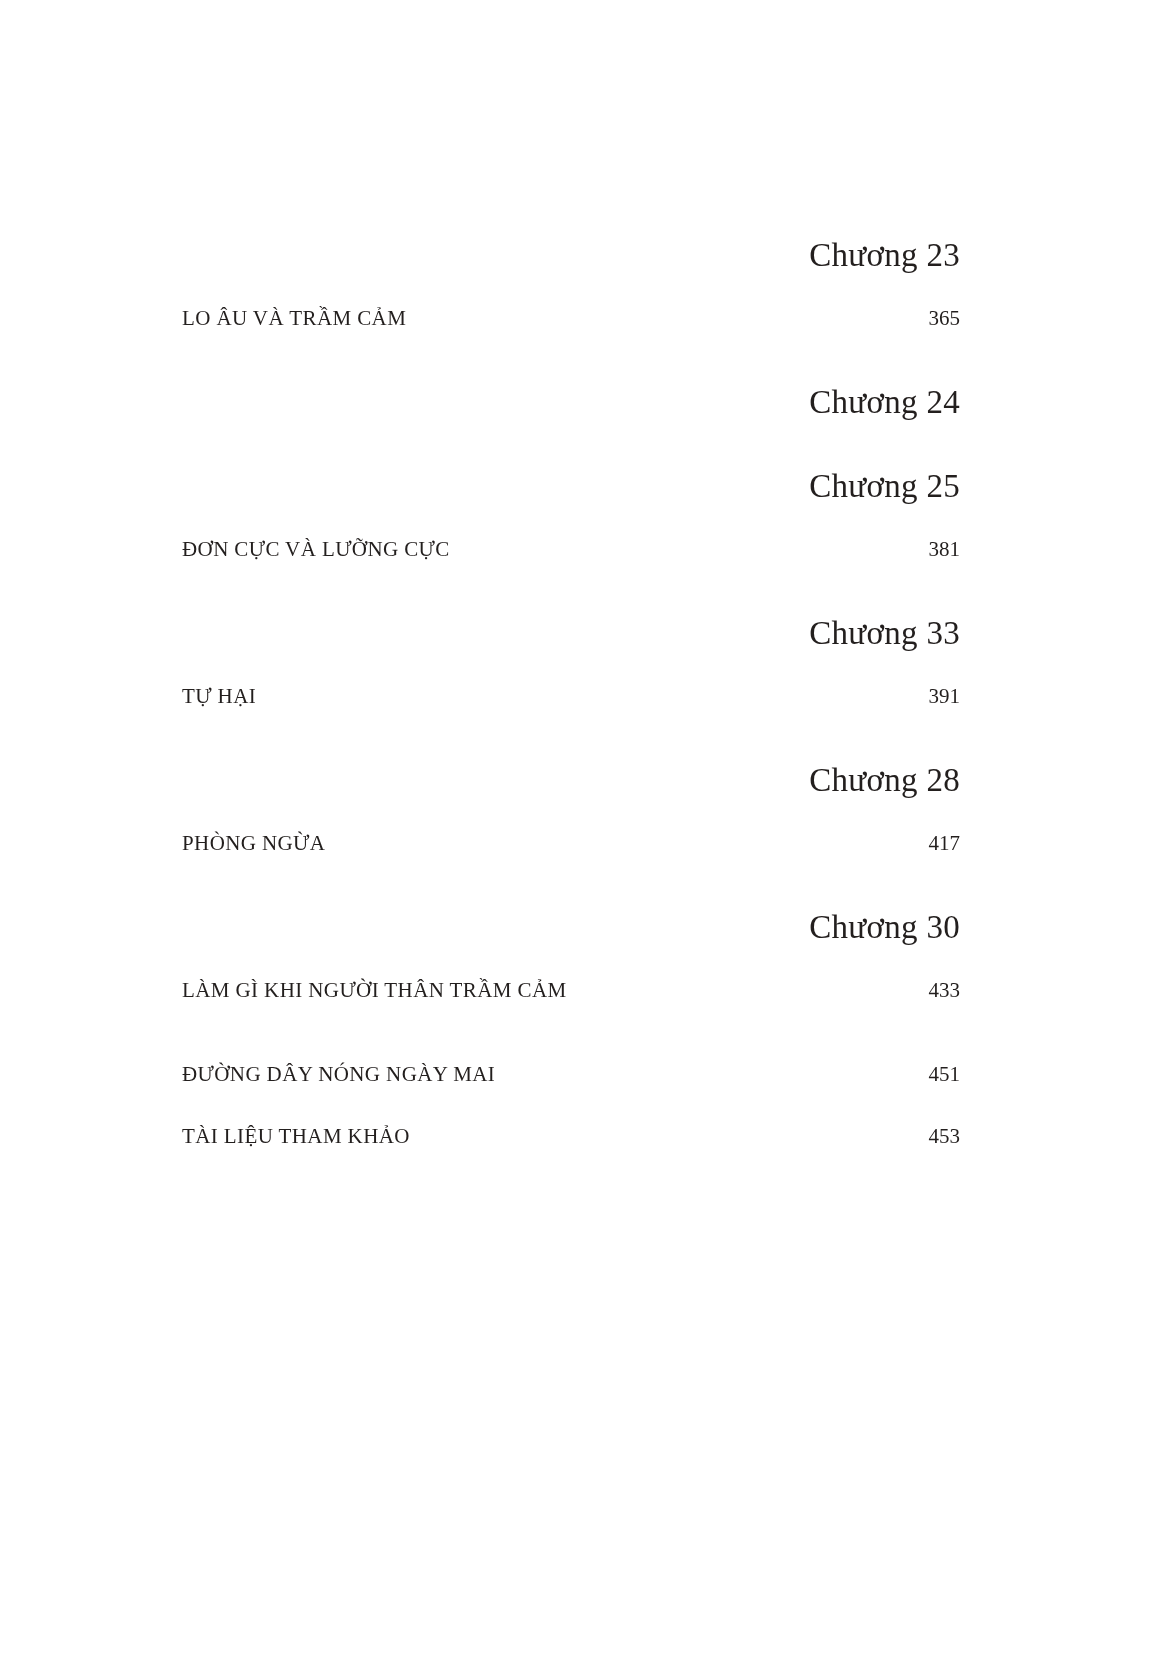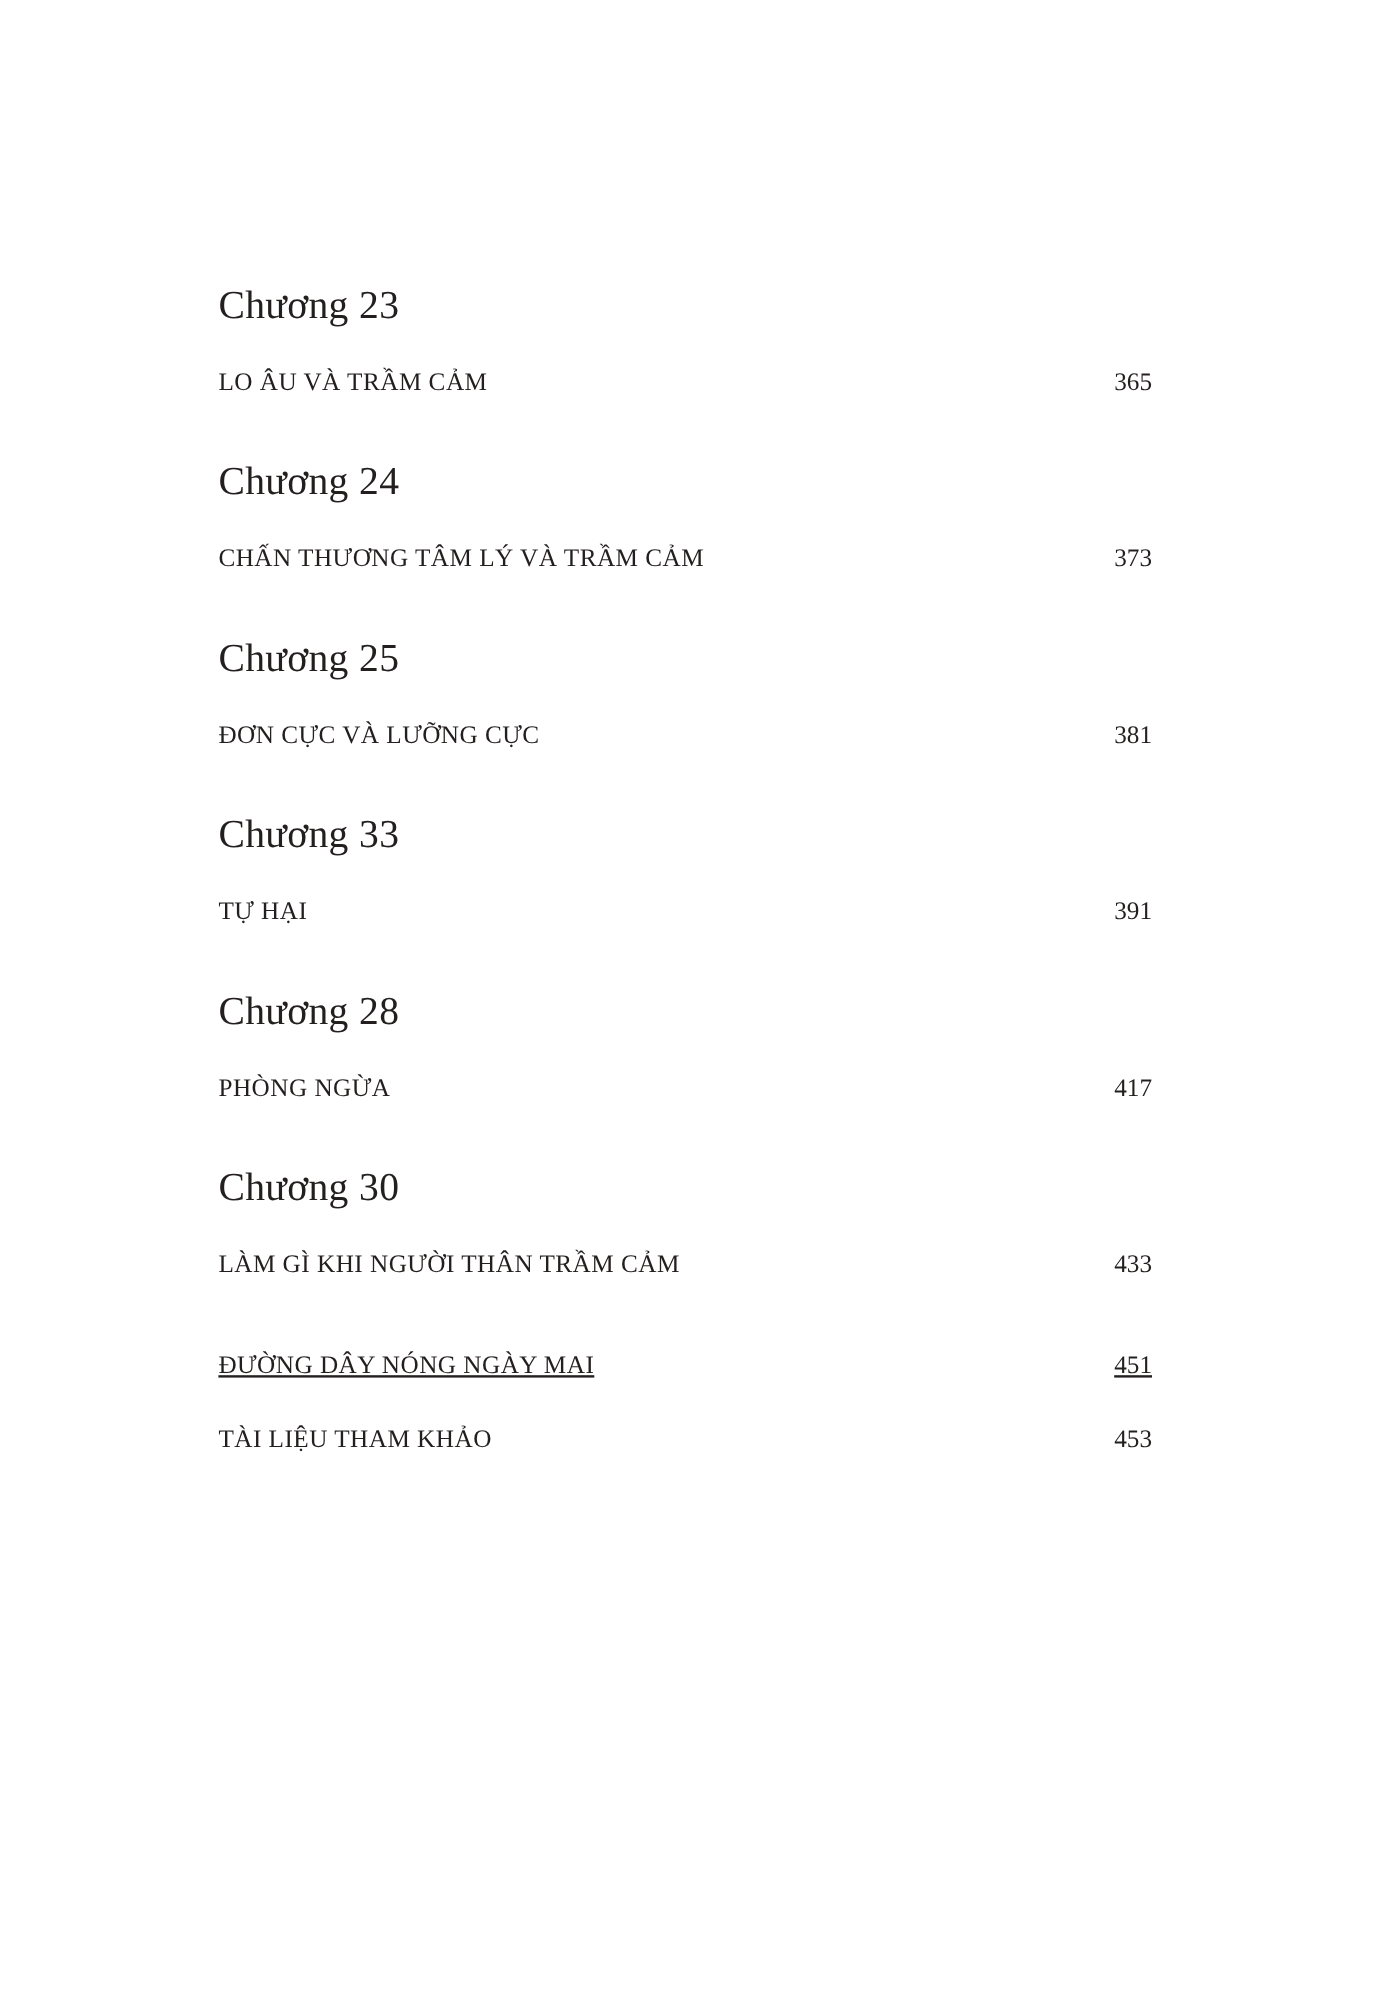--- a/index.html
+++ b/index.html
@@ -14,20 +14,21 @@
     background: #ffffff;
     font-family: "Liberation Serif", "DejaVu Serif", serif;
     color: #231f1e;
     overflow: hidden;
   }
   .toc {
     position: absolute;
     left: 182px;
     top: 238px;
     width: 778px;
+    text-align: right;
   }
   .entry {
     margin-bottom: 50px;
   }
   .chapter-label {
     font-size: 33px;
     line-height: 34px;
     letter-spacing: 0.3px;
     white-space: nowrap;
   }
@@ -42,21 +43,20 @@
   .entry-title {
     letter-spacing: 0.4px;
     white-space: nowrap;
     padding-right: 20px;
   }
   .page-num {
     white-space: nowrap;
   }
   .extra-row-1 {
     margin-top: 37px;
-    text-decoration: underline;
   }
   .extra-row-2 {
     margin-top: 28px;
   }
   .extra .title-row {
     margin-top: 0;
   }
 </style>
 </head>
 <body>
@@ -67,24 +67,20 @@
     <div class="entry">
       <div class="chapter-label">Chương 23</div>
       <div class="title-row">
         <span class="entry-title">LO ÂU VÀ TRẦM CẢM</span>
         <span class="page-num">365</span>
       </div>
     </div>
 
     <div class="entry">
       <div class="chapter-label">Chương 24</div>
-      <div class="title-row">
-        <span class="entry-title">CHẤN THƯƠNG TÂM LÝ VÀ TRẦM CẢM</span>
-        <span class="page-num">373</span>
-      </div>
     </div>
 
     <div class="entry">
       <div class="chapter-label">Chương 25</div>
       <div class="title-row">
         <span class="entry-title">ĐƠN CỰC VÀ LƯỠNG CỰC</span>
         <span class="page-num">381</span>
       </div>
     </div>
 

